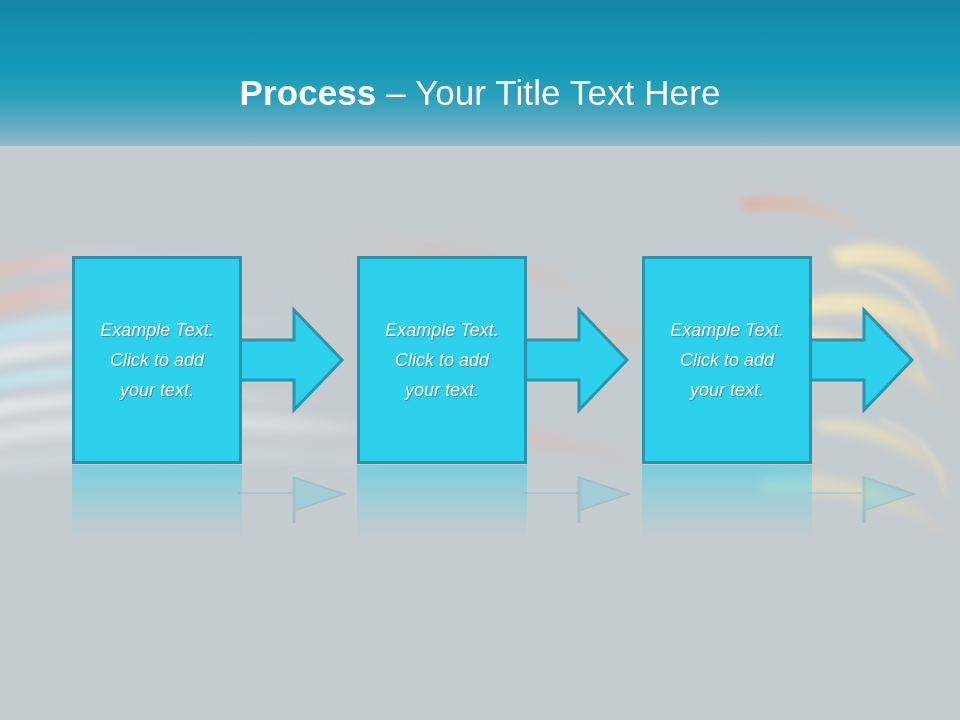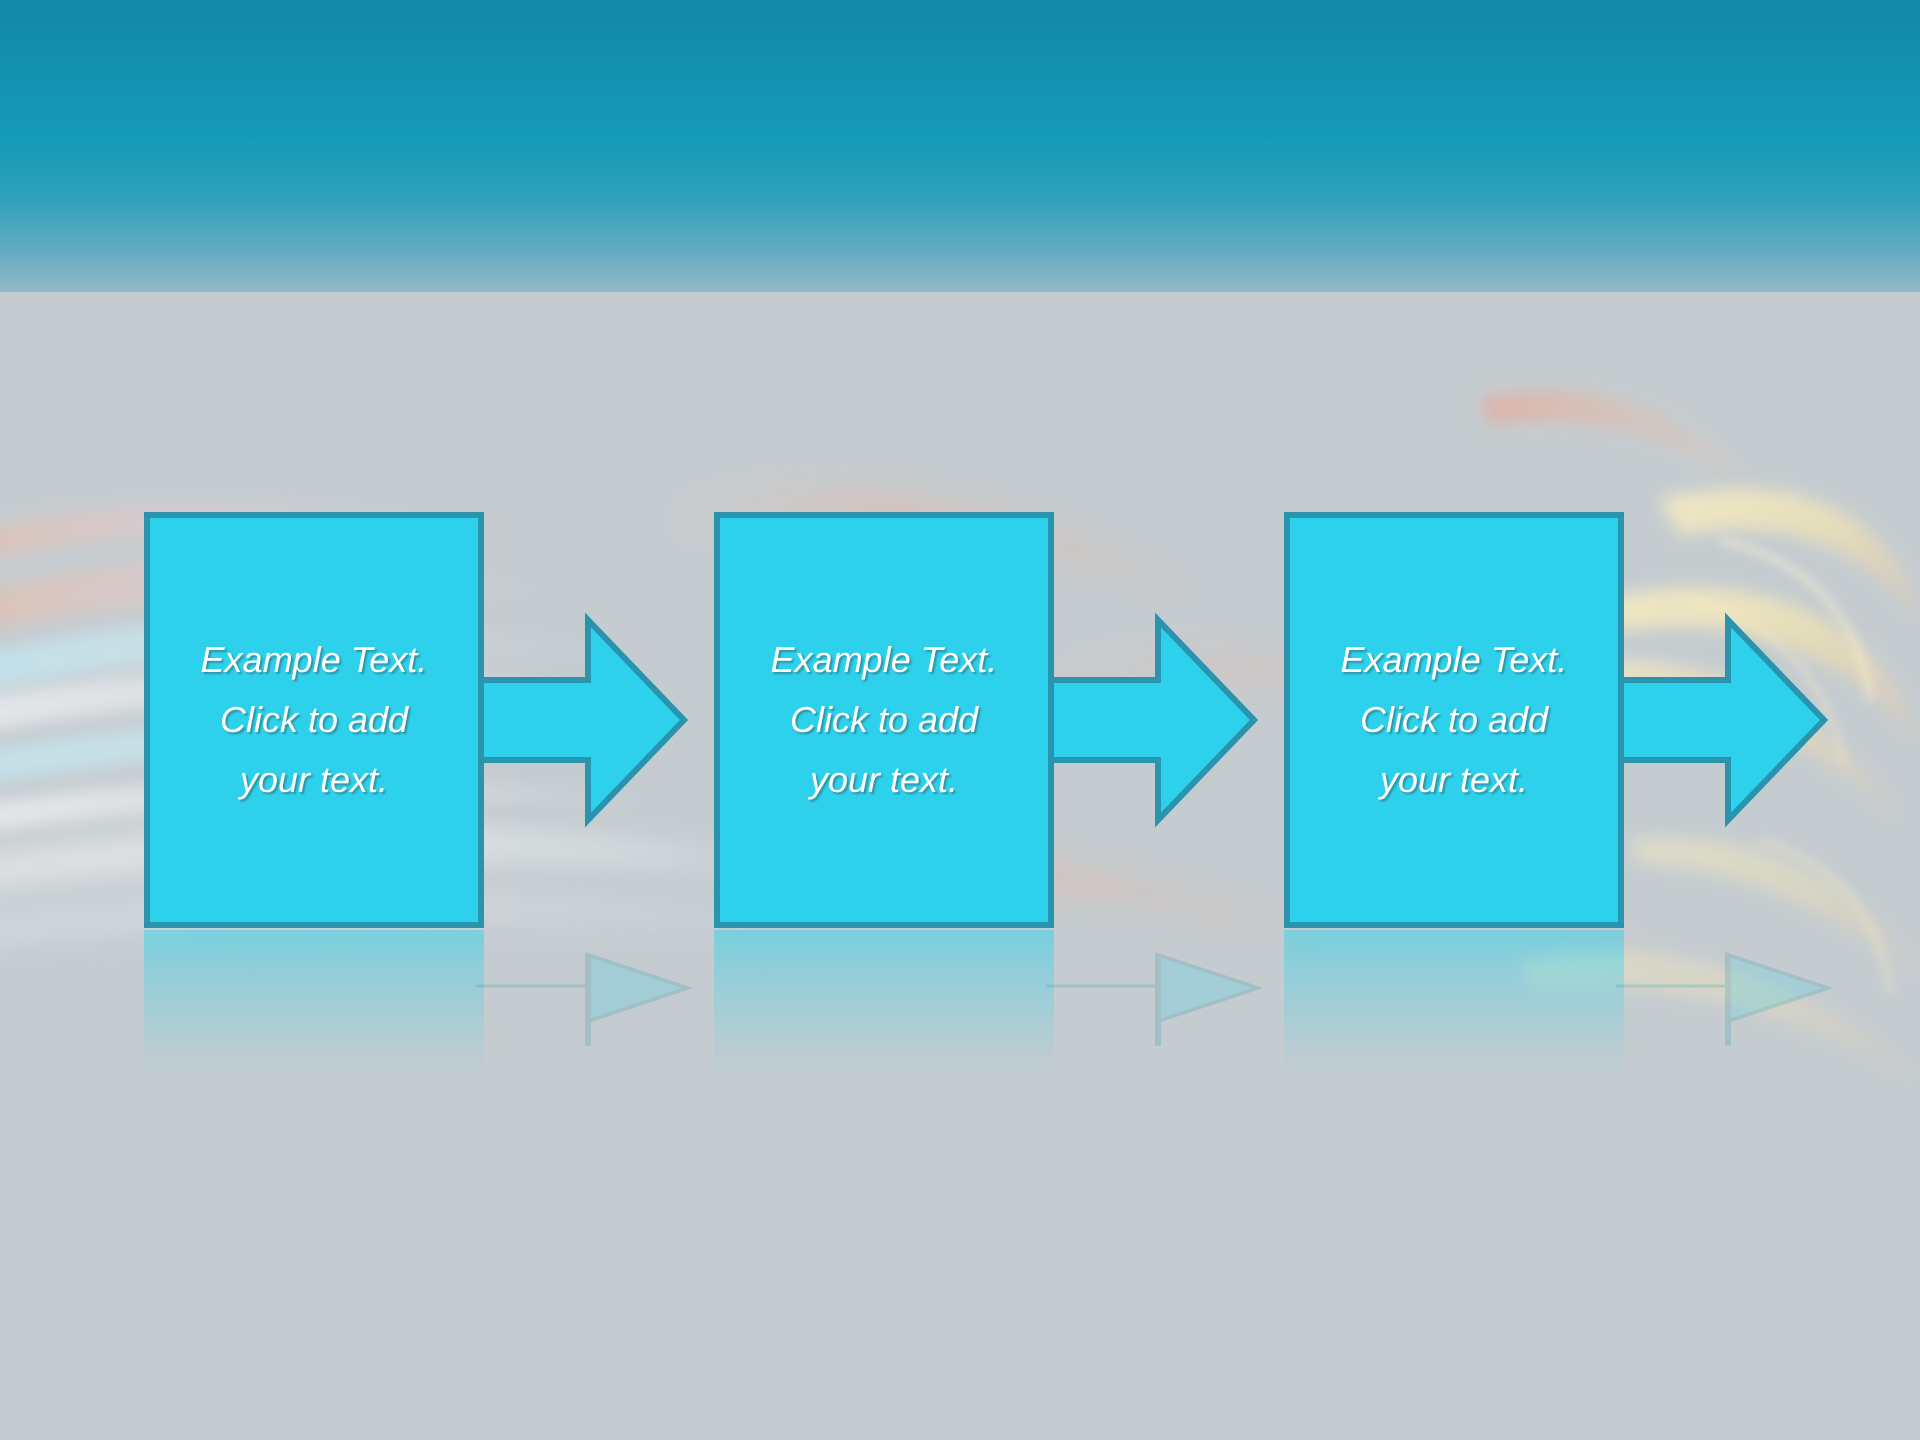--- a/index.html
+++ b/index.html
@@ -211,20 +211,21 @@
     </g>
     <g filter="url(#soft3)" opacity="0.55">
       <path d="M 860,270 C 905,280 930,310 935,350" stroke="#fff6d0" stroke-width="3" fill="none"></path>
       <path d="M 845,300 C 890,312 915,342 922,382" stroke="#fdf0c0" stroke-width="2" fill="none"></path>
       <path d="M 880,420 C 920,432 940,460 945,496" stroke="#fdf0c0" stroke-width="2" fill="none"></path>
     </g>
   </svg>
 
   <div id="header-band"></div>
 
+  <h1 id="slide-title"><span class="t-bold">Process</span><span class="t-light"> – </span><span class="t-light">Your Title Text Here</span></h1>
 
   <div id="process-chain">
 
     <div class="step" style="left:72px;">
       <div class="step-reflection"></div>
       <div class="arrow-reflection">
         <svg width="108" height="58" viewBox="0 0 108 112" preserveAspectRatio="none">
           <polygon points="0,54 56,54 56,112 56,24 106,56 56,88 56,54 0,54" fill="#2ed1ec" stroke="#2a94ae" stroke-width="3"></polygon>
         </svg>
       </div>

